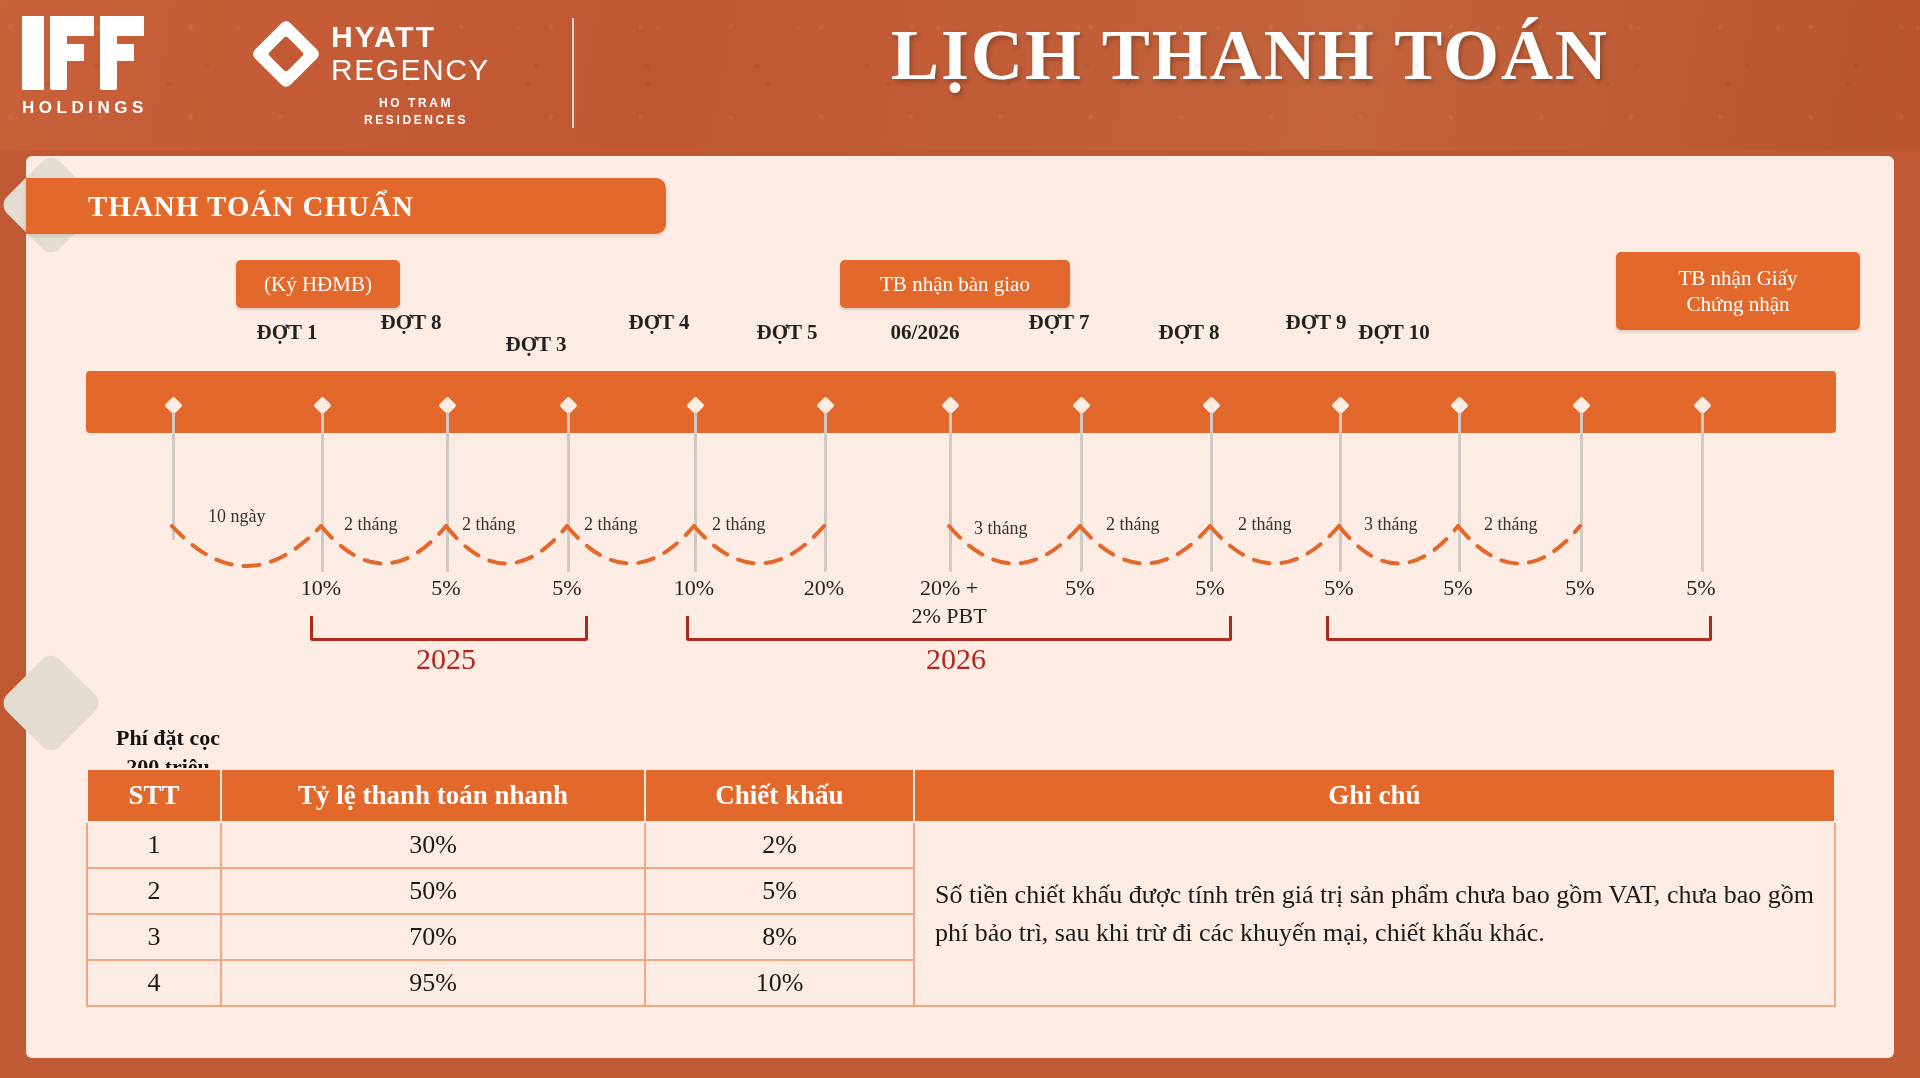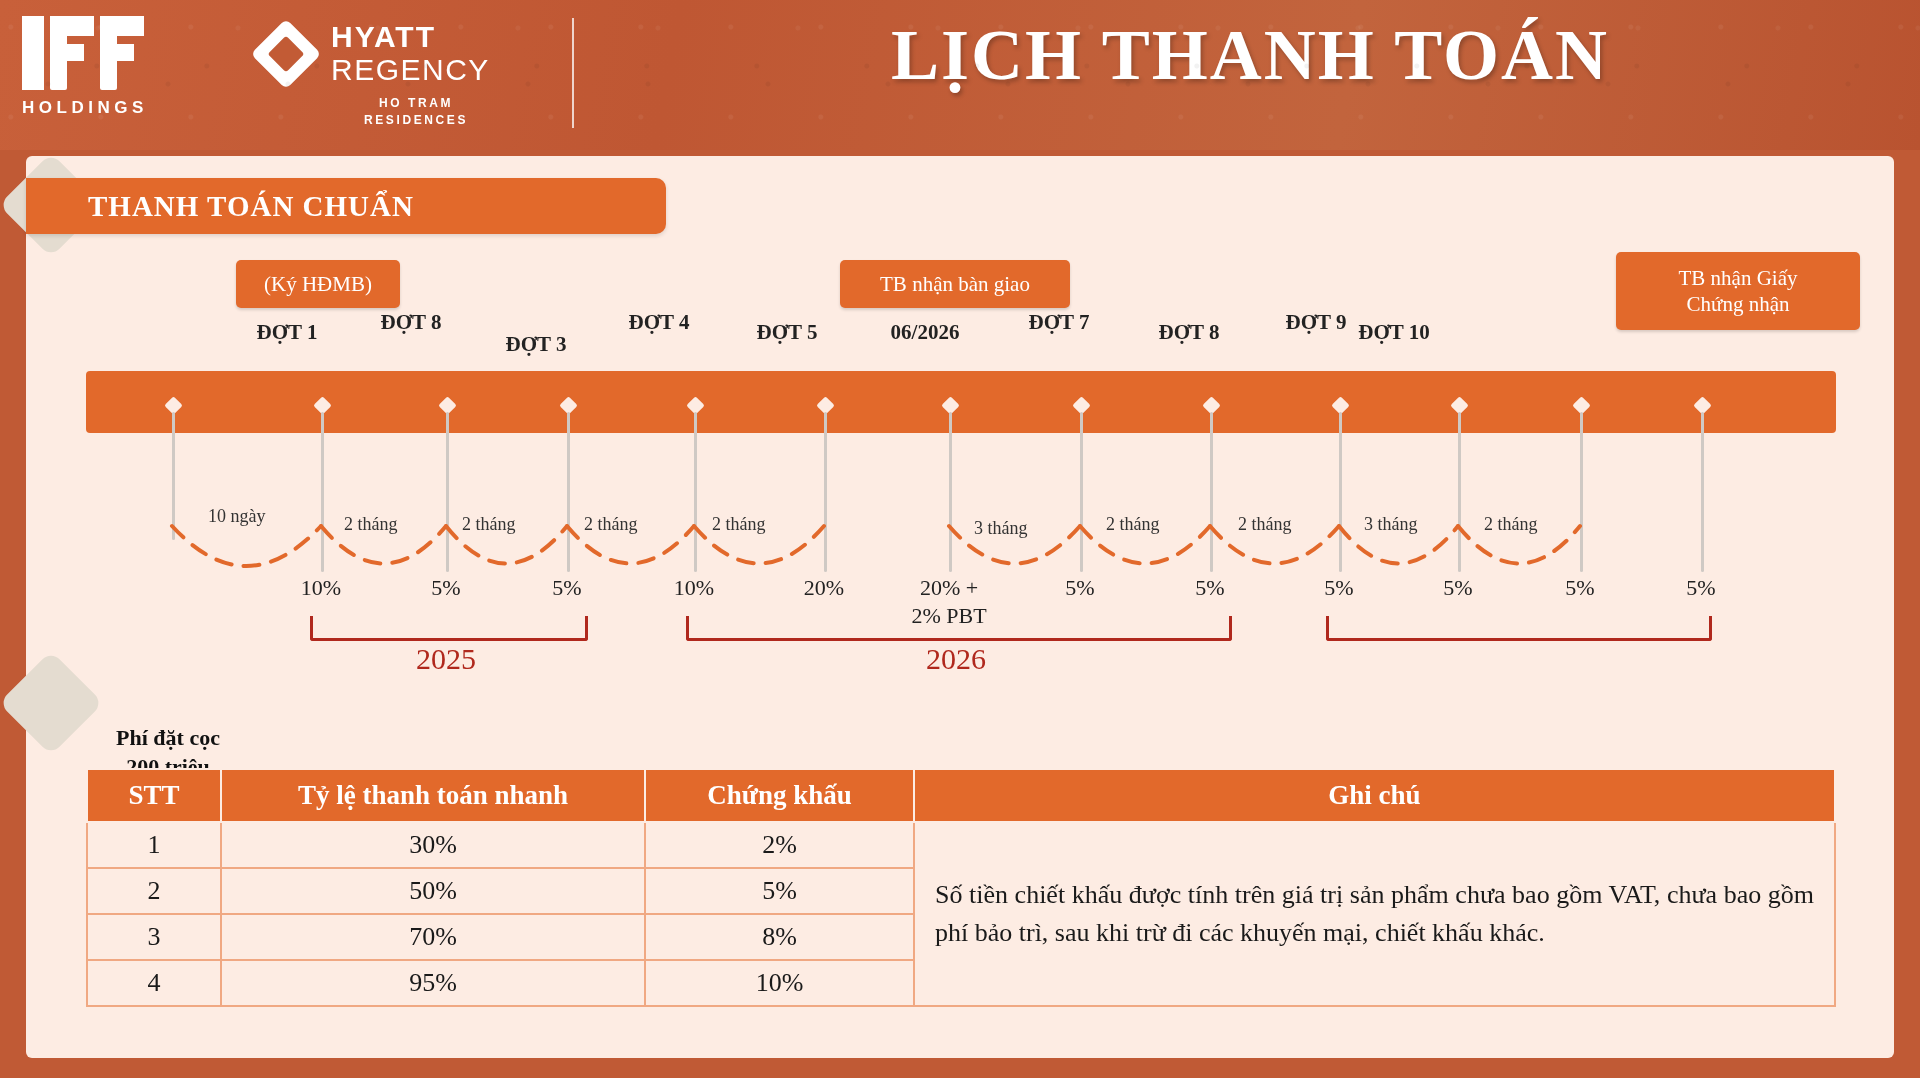--- a/index.html
+++ b/index.html
@@ -422,21 +422,21 @@
 
   <div class="year-bracket" style="left:1300px; top:460px; width:380px;"></div>
 
   <div class="ribbon-diamond" style="left:-12px; top:510px;"></div>
 
   <table class="tbl">
     <thead>
       <tr>
         <th class="col-stt">STT</th>
         <th class="col-rate">Tỷ lệ thanh toán nhanh</th>
-        <th class="col-disc">Chứng khấu</th>
+        <th class="col-disc">Chiết khấu</th>
         <th>Ghi chú</th>
       </tr>
     </thead>
     <tbody>
       <tr>
         <td>1</td>
         <td>30%</td>
         <td>2%</td>
         <td class="note" rowspan="4">Số tiền chiết khấu được tính trên giá trị sản phẩm chưa bao gồm VAT, chưa bao gồm phí bảo trì, sau khi trừ đi các khuyến mại, chiết khấu khác.</td>
       </tr>

